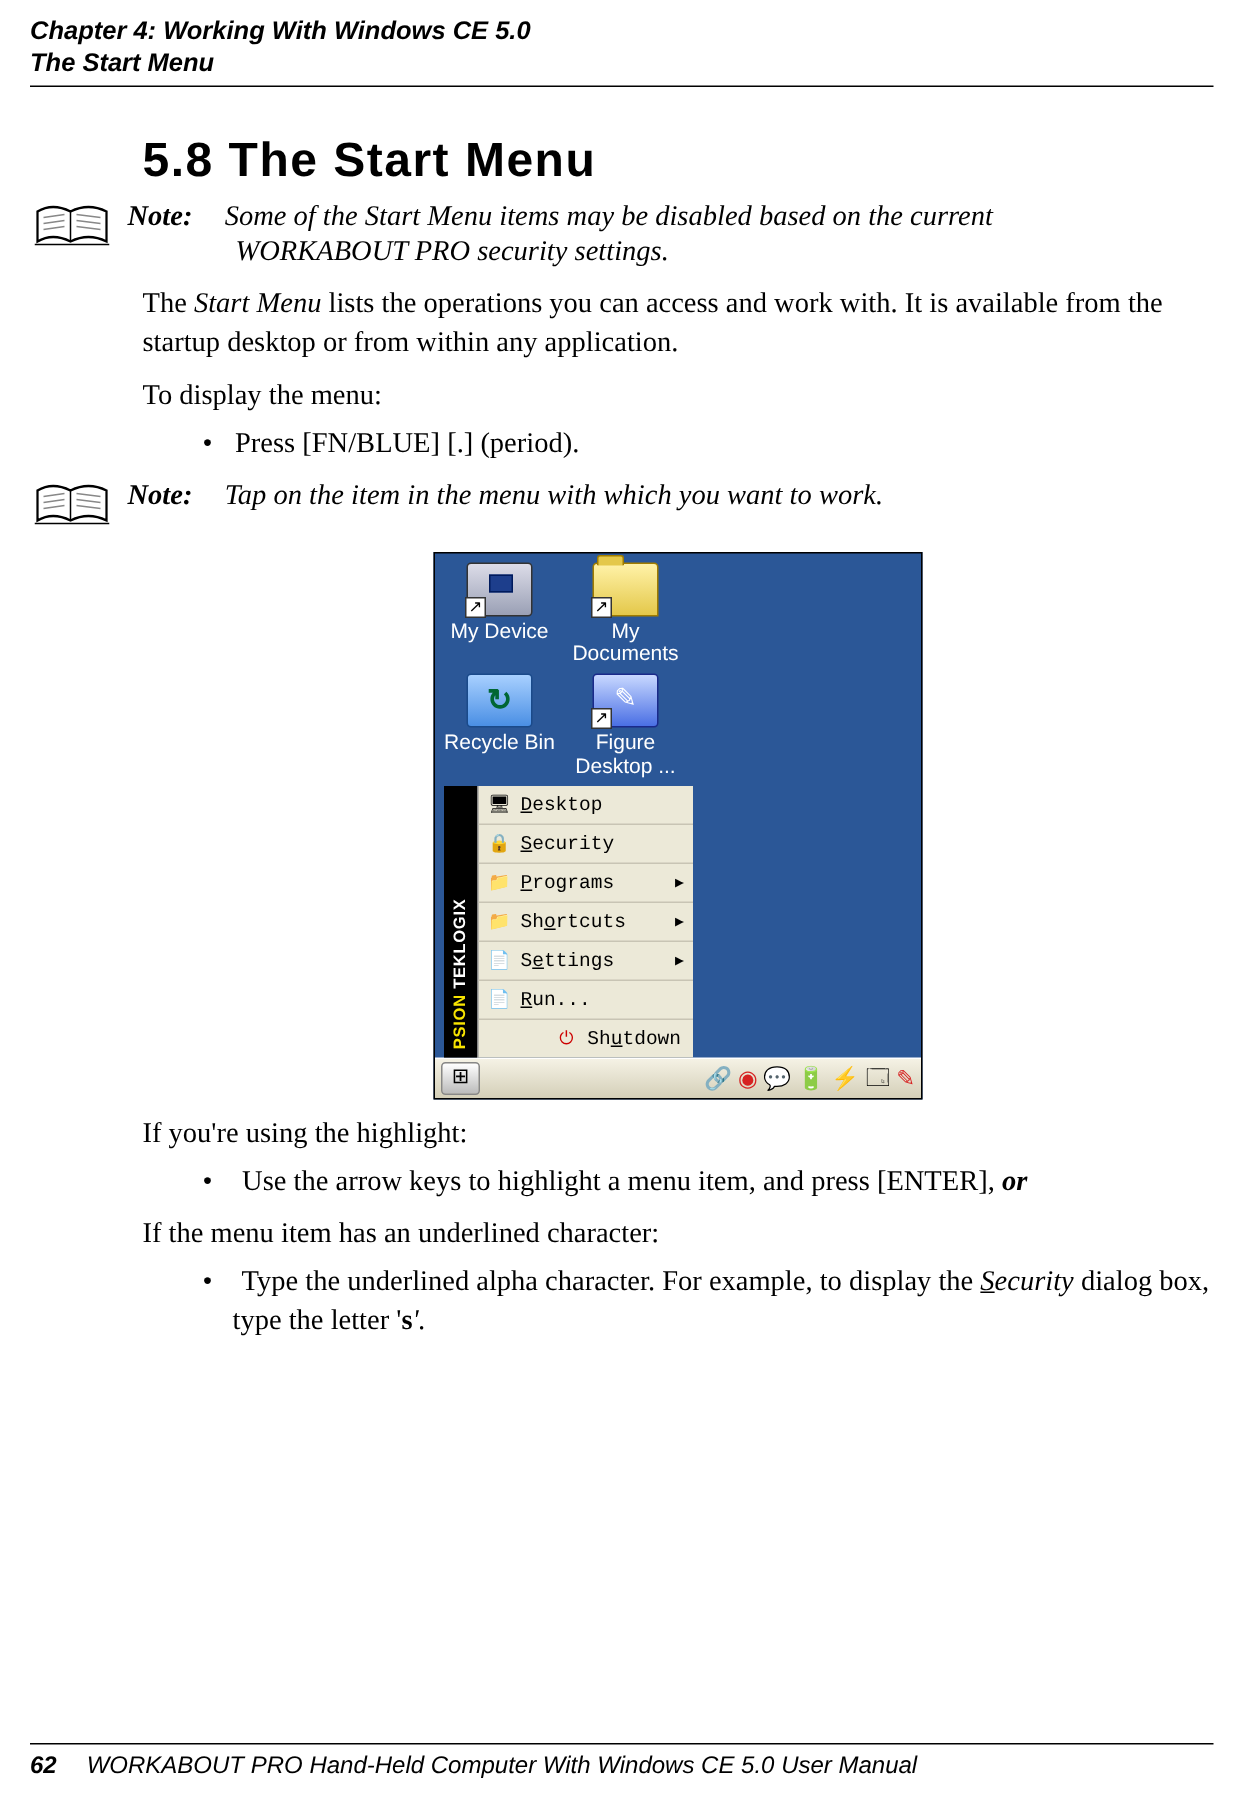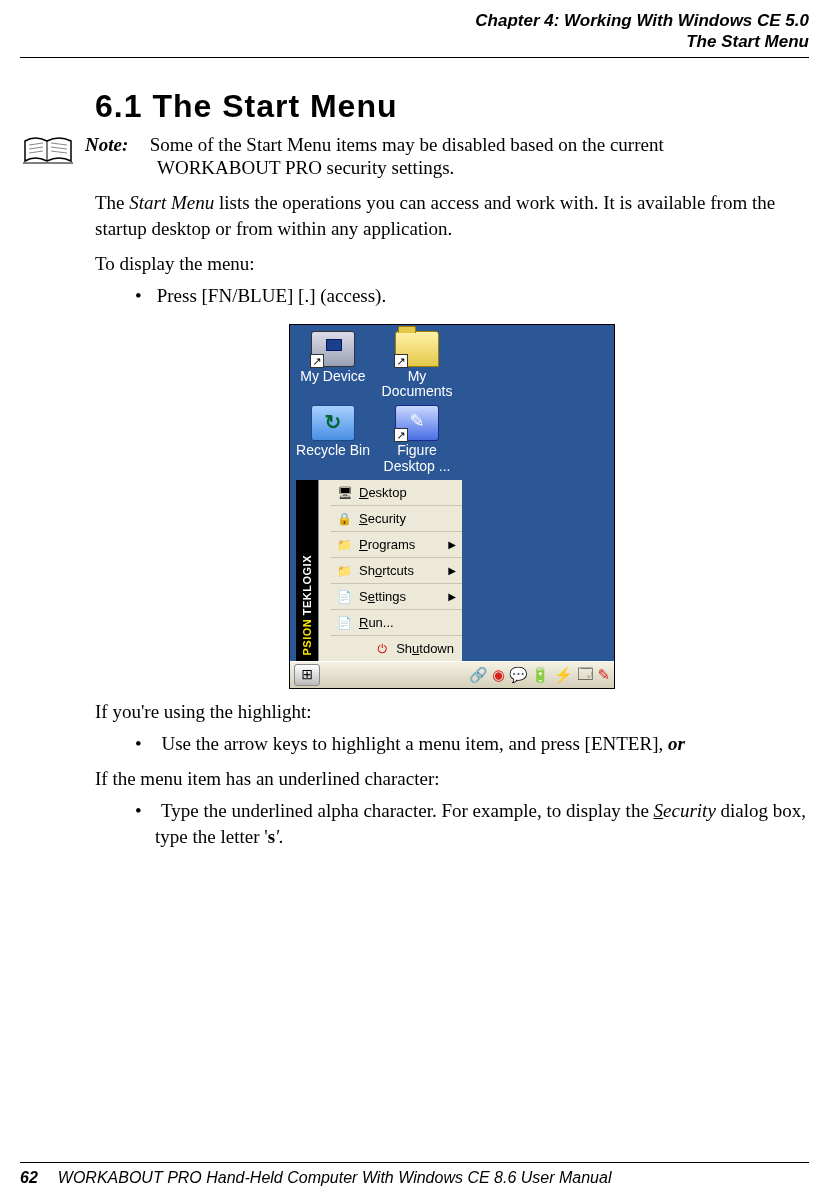--- a/index.html
+++ b/index.html
@@ -18,21 +18,20 @@
   }
   .header {
     font-family: Arial, Helvetica, sans-serif;
     font-style: italic;
     font-weight: bold;
     font-size: 17px;
     line-height: 1.25;
     border-bottom: 1px solid #000;
     padding-bottom: 4px;
     margin-bottom: 30px;
-    text-align: right;
   }
   .main {
     margin-left: 75px;
   }
   .h4 {
     font-family: "Arial Narrow", Arial, Helvetica, sans-serif;
     font-weight: bold;
     font-size: 32px;
     letter-spacing: 1px;
     margin: 0 0 8px 0;
@@ -56,20 +55,21 @@
     font-size: 19px;
     line-height: 1.25;
   }
   .note-label {
     font-style: italic;
     font-weight: bold;
     display: inline-block;
     width: 60px;
   }
   .note-text {
+    font-style: italic;
     display: inline;
   }
   .note-indent {
     margin-left: 72px;
   }
   .body-p {
     font-size: 19px;
     line-height: 1.35;
     margin: 10px 0;
   }
@@ -162,30 +162,29 @@
     white-space: nowrap;
   }
   .menu-side-text .y { color: #f8e400; }
   .menu-side-text .w { color: #fff; }
   .menu-list {
     flex: 1;
     background: #ece9d8;
     border-left: 1px solid #888;
   }
   .mitem {
-    font-family: Liberation Sans, sans-serif;
+    font-family: Liberation Mono, monospace;
     font-size: 13px;
     color: #000;
     padding: 5px 8px 5px 6px;
     border-bottom: 1px solid #c8c4b4;
     display: flex;
     align-items: center;
     gap: 6px;
     position: relative;
-    margin-left: 12px;
   }
   .mitem:last-child { border-bottom: none; justify-content: flex-end; }
   .mitem .arrow { position: absolute; right: 6px; font-size: 10px; }
   .mitem .underline { text-decoration: underline; }
   .mini-icon {
     width: 16px; height: 14px; flex: none; display:inline-block;
     text-align:center; font-size:12px; line-height:14px;
   }
   .mi-desktop:before { content:"🖥"; font-size:12px; }
   .mi-lock:before { content:"🔒"; }
@@ -232,21 +231,21 @@
 
 <div class="page">
 
   <div class="header">
     <div>Chapter 4: Working With Windows CE 5.0</div>
     <div>The Start Menu</div>
   </div>
 
   <div class="main">
 
-    <h2 class="h4">6.1  The Start Menu</h2>
+    <h2 class="h4">5.8  The Start Menu</h2>
 
     <div class="note-row">
       <div class="book-icon">
         <svg width="50" height="32" viewBox="0 0 50 32">
           <path d="M2 6 Q12 0 24 6 Q36 0 48 6 L48 26 Q36 20 24 26 Q12 20 2 26 Z" fill="#fff" stroke="#000" stroke-width="1.5"></path>
           <path d="M24 6 L24 26" stroke="#000" stroke-width="1"></path>
           <path d="M6 10 L20 8 M6 14 L20 12 M6 18 L20 16 M28 8 L44 10 M28 12 L44 14 M28 16 L44 18" stroke="#888" stroke-width="1"></path>
           <path d="M0 28 L50 28" stroke="#000" stroke-width="1"></path>
         </svg>
       </div>
@@ -256,23 +255,37 @@
         <div class="note-indent note-text">WORKABOUT PRO security settings.</div>
       </div>
     </div>
 
     <p class="body-p">
       The <span class="ital">Start Menu</span> lists the operations you can access and work with. It is available from the startup desktop or from within any application.
     </p>
 
     <p class="body-p" style="margin-bottom:2px;">To display the menu:</p>
     <ul class="ul">
-      <li>Press [FN/BLUE] [.] (access).</li>
+      <li>Press [FN/BLUE] [.] (period).</li>
     </ul>
 
+    <div class="note-row">
+      <div class="book-icon">
+        <svg width="50" height="32" viewBox="0 0 50 32">
+          <path d="M2 6 Q12 0 24 6 Q36 0 48 6 L48 26 Q36 20 24 26 Q12 20 2 26 Z" fill="#fff" stroke="#000" stroke-width="1.5"></path>
+          <path d="M24 6 L24 26" stroke="#000" stroke-width="1"></path>
+          <path d="M6 10 L20 8 M6 14 L20 12 M6 18 L20 16 M28 8 L44 10 M28 12 L44 14 M28 16 L44 18" stroke="#888" stroke-width="1"></path>
+          <path d="M0 28 L50 28" stroke="#000" stroke-width="1"></path>
+        </svg>
+      </div>
+      <div class="note-body">
+        <span class="note-label">Note:</span>
+        <span class="note-text">Tap on the item in the menu with which you want to work.</span>
+      </div>
+    </div>
 
     <div class="fig-wrap">
       <div class="screenshot">
         <div class="desktop">
           <div class="drow">
             <div class="dicon">
               <div class="img mydevice">
                   <span class="shortcut">↗</span>
                 </div>
               <div class="dlabel">My Device</div>
@@ -365,16 +378,16 @@
     <ul class="ul">
       <li>
         <span>Type the underlined alpha character. For example, to display the </span><span class="ital"><span class="under">S</span><span>ecurity</span></span><span> dialog box, type the letter '</span><span style="font-weight:bold;">s</span><span class="ital">'.</span>
       </li>
     </ul>
 
   </div>
 
   <div class="footer">
     <span class="pn">62</span>
-    <span>WORKABOUT PRO Hand-Held Computer With Windows CE 8.6 User Manual</span>
+    <span>WORKABOUT PRO Hand-Held Computer With Windows CE 5.0 User Manual</span>
   </div>
 
 </div>
 
 </body></html>

